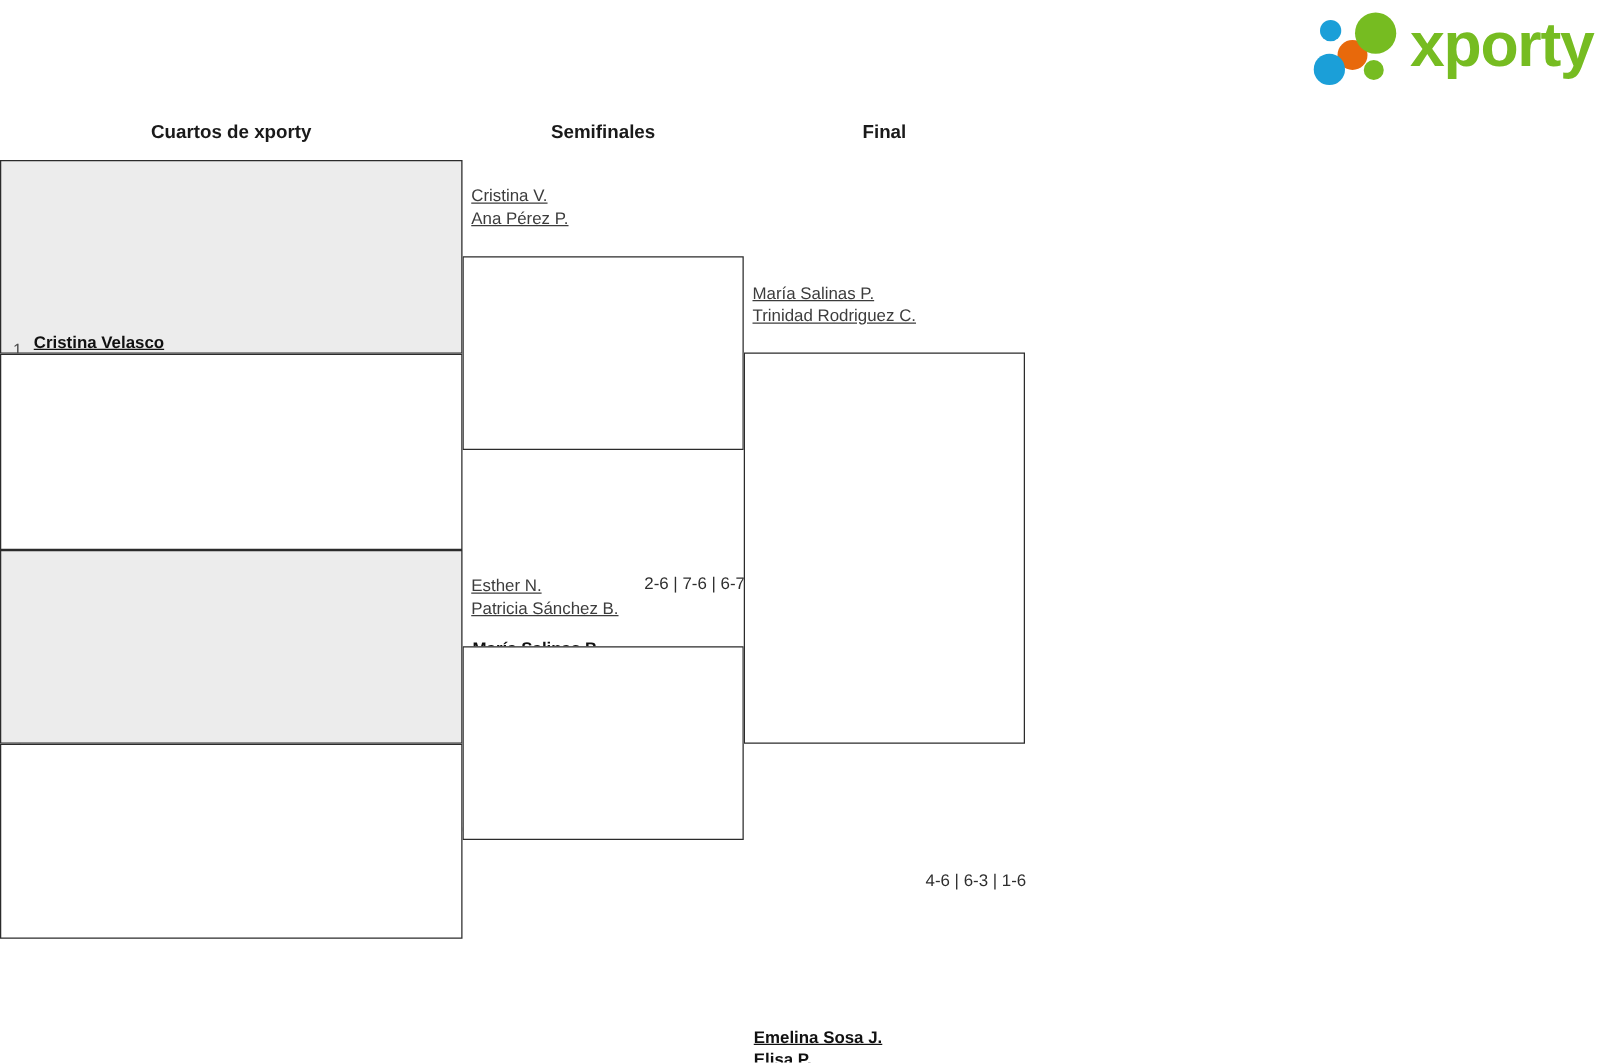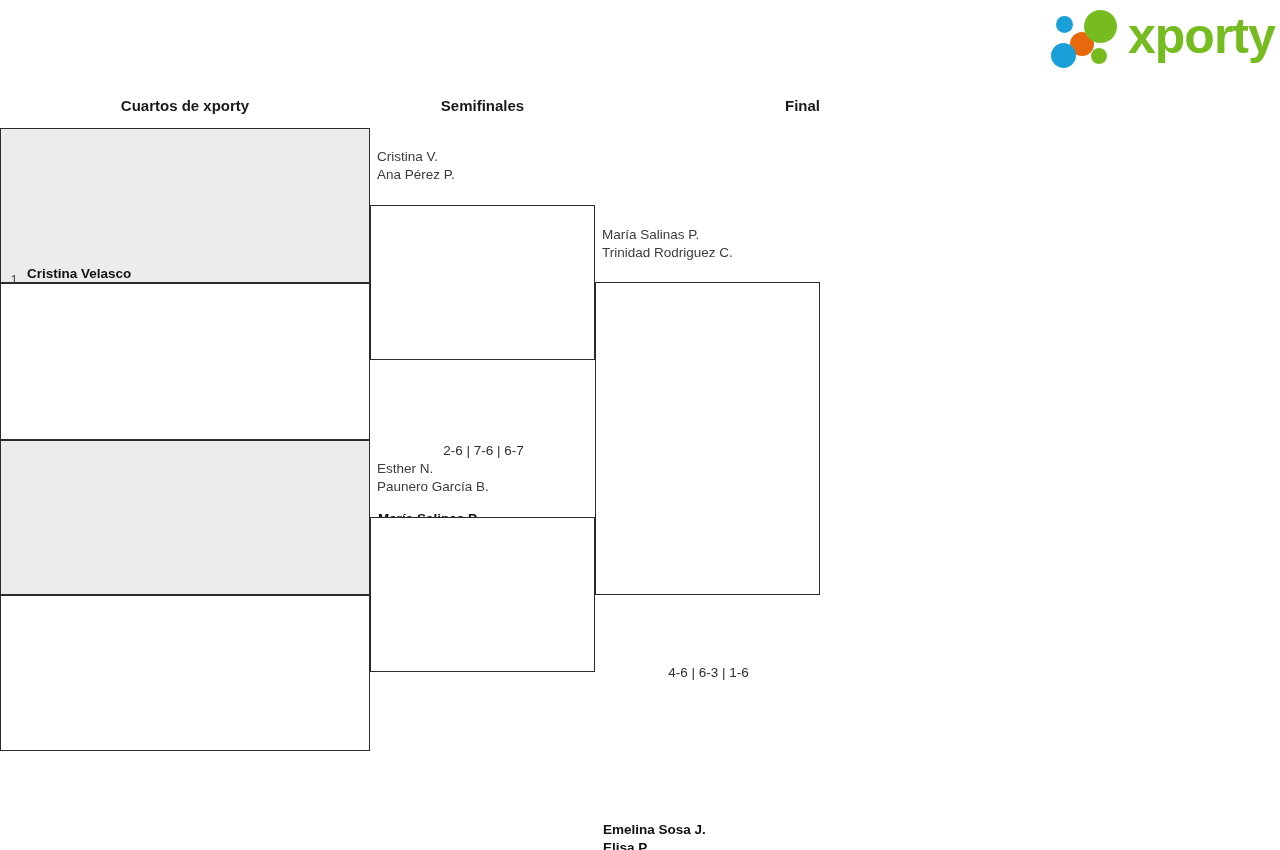--- a/index.html
+++ b/index.html
@@ -36,44 +36,44 @@
     color:#76bc21;letter-spacing:-1px;
   }
 
   
   .round-header{
     position:absolute;font-size:15px;font-weight:bold;color:#1a1a1a;
     text-align:center;white-space:nowrap;
   }
   #round-header-0{left:0px;  top:97px;width:370px;}
   #round-header-1{left:370px;top:97px;width:225px;}
-  #round-header-2{left:595px;top:97px;width:225px;text-align:right;}
+  #round-header-2{left:595px;top:97px;width:225px;}
 
   
   #bracket{position:absolute;left:0;top:0;width:1280px;height:850px;}
 
   .match-box{position:absolute;box-sizing:border-box;border:1px solid #2b2b2b;}
   .match-box.shaded{background:#ececec;}
   .match-box.plain{background:#ffffff;}
 
   .seed{
     position:absolute;left:5px;width:16px;text-align:center;
     font-size:13px;color:#4a4a4a;
   }
 
   .team{
     position:absolute;font-size:13.5px;line-height:18px;
-    color:#3c3c3c;white-space:nowrap;
+    color:#3c3c3c;white-space:nowrap;text-decoration:underline;
   }
   .team.winner{color:#111111;font-weight:bold;}
   .team .p{display:block;}
 
   .score{
     position:absolute;font-size:13.5px;color:#2e2e2e;
-    text-align:center;white-space:nowrap;
+    text-align:right;white-space:nowrap;margin-top:16px;
   }
 </style>
 </head>
 <body>
 
 <div id="header">
 
   <div id="logo">
     <div id="logo-dots">
       <span class="dot" id="dot-blue-small"></span>
@@ -142,32 +142,32 @@
   <div class="match-box plain" style="left:370px;top:205px;width:225px;height:155px;">
     <div class="score" style="left:0px;top:237px;width:225px;">2-6 | 7-6 | 6-7</div>
     <div class="team winner" style="left:7px;top:304px;">
       <span class="p">María Salinas P.</span>
       <span class="p">Trinidad Rodriguez C.</span>
     </div>
   </div>
 
   <div class="team" style="left:377px;top:460px;">
     <span class="p">Esther N.</span>
-    <span class="p">Paunero García B.</span>
+    <span class="p">Patricia Sánchez B.</span>
   </div>
   <div class="match-box plain" style="left:370px;top:517px;width:225px;height:155px;">
     
     
   </div>
 
   <div class="team" style="left:602px;top:226px;">
     <span class="p">María Salinas P.</span>
     <span class="p">Trinidad Rodriguez C.</span>
   </div>
   <div class="match-box plain" style="left:595px;top:282px;width:225px;height:313px;">
-    <div class="score" style="left:0px;top:382px;width:225px;">4-6 | 6-3 | 1-6</div>
+    <div class="score" style="left:0px;top:398px;width:225px;">4-6 | 6-3 | 1-6</div>
     <div class="team winner" style="left:7px;top:538px;">
       <span class="p">Emelina Sosa J.</span>
       <span class="p">Elisa P.</span>
     </div>
   </div>
 
 </div>
 
 </body></html>

